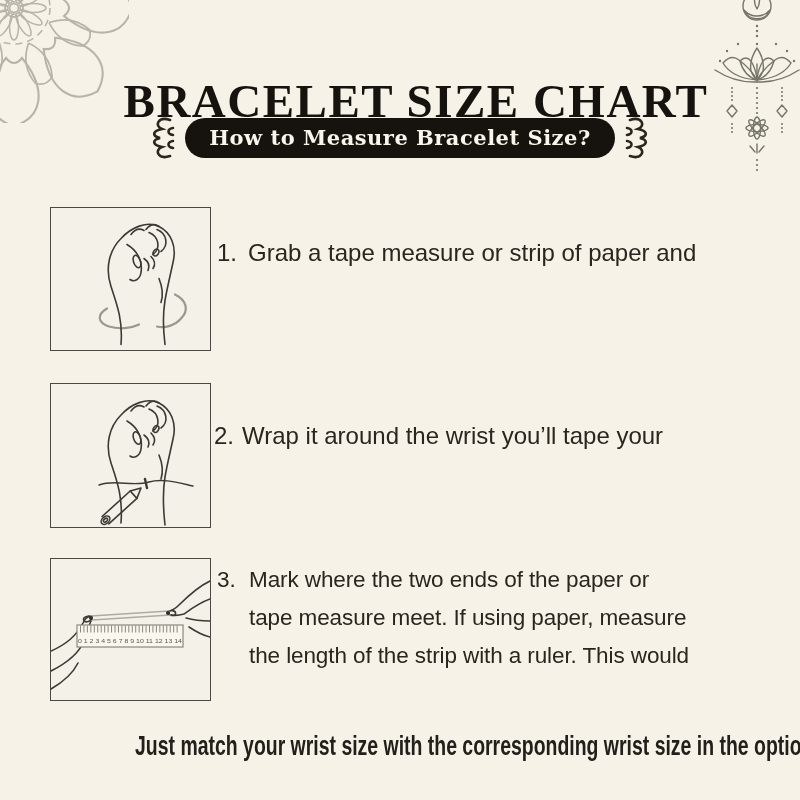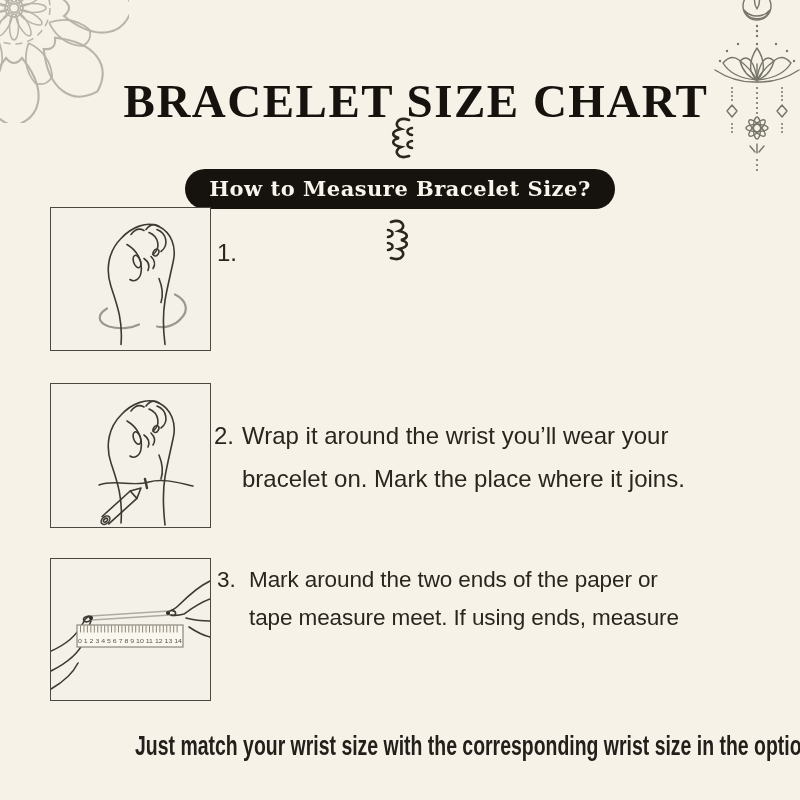--- a/index.html
+++ b/index.html
@@ -12,21 +12,21 @@
   .lotus{position:absolute;left:712px;top:-12px;pointer-events:none;}
 
   .title{
     position:absolute;top:58px;left:0;width:100%;margin:16px;
     text-align:center;
     font-family:"Liberation Serif",serif;font-weight:700;
     font-size:47px;letter-spacing:1.5px;color:#16130f;
   }
   .badge-row{
     position:absolute;top:116px;left:0;width:100%;
-    display:flex;justify-content:center;align-items:center;gap:9px;flex-direction:column;
+    display:flex;justify-content:center;align-items:center;gap:9px;
   }
   .badge{
     background:#16120d;color:#f8f5ec;
     font-family:"DejaVu Serif",serif;font-weight:700;
     font-size:21px;line-height:1;padding:9px 24px 10px;
     border-radius:22px;letter-spacing:.5px;white-space:nowrap;
   }
 
   .step-box{
     position:absolute;left:50px;width:161px;
@@ -202,20 +202,21 @@
       <path d="M106,21 C116,25 118,37 110,43"></path>
       <ellipse cx="105" cy="44" rx="2.6" ry="3.6" transform="rotate(30 105 44)"></ellipse>
       <path d="M93,50 Q100,55 97,62 M100,48 Q106,54 102,60"></path>
       <path d="M108,70 C112,80 112,88 110,94"></path>
     </g>
   </svg>
 </div>
 <div class="step-text" id="text1">
   <span class="step-num">1.</span>
   <span class="step-lines">
+    <span class="line">Grab a tape measure or strip of paper and</span>
   </span>
 </div>
 
 <div class="step-box" id="box2">
   <svg viewBox="0 0 159 141">
     <g class="lineart">
       <path d="M70,138 C72,112 66,96 60,78 C54,60 58,42 70,30 C80,19 96,12 108,18 C120,24 126,38 122,54 C119,68 116,80 114,92 C112,104 112,122 114,140"></path>
       <path d="M80,26 Q86,18 93,22 M95,21 Q101,13 108,18"></path>
       <path d="M76,36 C86,42 92,52 90,64 C89,71 83,74 79,71"></path>
       <ellipse cx="86" cy="53" rx="3.4" ry="6.5" transform="rotate(-20 86 53)"></ellipse>
@@ -229,22 +230,21 @@
       <path d="M90,103 L79.2,106 L85.9,113.4 Z"></path>
       <path d="M79.2,106 L51.1,131.5 M85.9,113.4 L57.8,138.9"></path>
       <ellipse cx="54.5" cy="135.2" rx="5" ry="3.4" transform="rotate(-42 54.5 135.2)"></ellipse>
       <ellipse cx="54.5" cy="135.2" rx="2.4" ry="1.5" transform="rotate(-42 54.5 135.2)"></ellipse>
     </g>
   </svg>
 </div>
 <div class="step-text" id="text2">
   <span class="step-num">2.</span>
   <span class="step-lines">
-    <span class="line">Wrap it around the wrist you’ll wear your</span>
-    <span class="line">bracelet on. Mark the place where it joins.</span>
+    <span class="line">Wrap it around the wrist you’ll tape your</span>
   </span>
 </div>
 
 <div class="step-box" id="box3">
   <svg viewBox="0 0 159 141">
     <g class="lineart">
       <path d="M0,92 C14,86 26,76 32,64 C34,59 37,57 41,57"></path>
       <path d="M0,112 C16,104 28,94 33,82 C36,74 38,66 40,62"></path>
       <ellipse cx="36.5" cy="60" rx="4" ry="2.6" transform="rotate(-15 36.5 60)"></ellipse>
       <path d="M0,130 C14,122 22,114 27,104"></path>
@@ -261,20 +261,21 @@
     <circle cx="40" cy="59" r="2" fill="#2e2b26"></circle>
     <circle cx="117" cy="54" r="2" fill="#2e2b26"></circle>
     <rect x="26" y="66" width="106" height="22" fill="#faf7ef" stroke="#8d887c" stroke-width="1.2"></rect>
     <line x1="29" y1="70" x2="129" y2="70" stroke="#8d887c" stroke-width="7" stroke-dasharray="1 2.45"></line>
     <text class="ruler-num" x="27" y="84" textLength="104" lengthAdjust="spacingAndGlyphs">0 1 2 3 4 5 6 7 8 9 10 11 12 13 14</text>
   </svg>
 </div>
 <div class="step-text" id="text3">
   <span class="step-num">3.</span>
   <span class="step-lines">
-    <span class="line">Mark around the two ends of the paper or</span>
-    <span class="line">tape measure meet. If using ends, measure</span>
+    <span class="line">Mark where the two ends of the paper or</span>
+    <span class="line">tape measure meet. If using paper, measure</span>
+    <span class="line">the length of the strip with a ruler. This would</span>
   </span>
 </div>
 
 <div class="footer">
   <span>Just match your wrist size with the corresponding wrist size in the options.</span>
 </div>
 
 </body></html>

